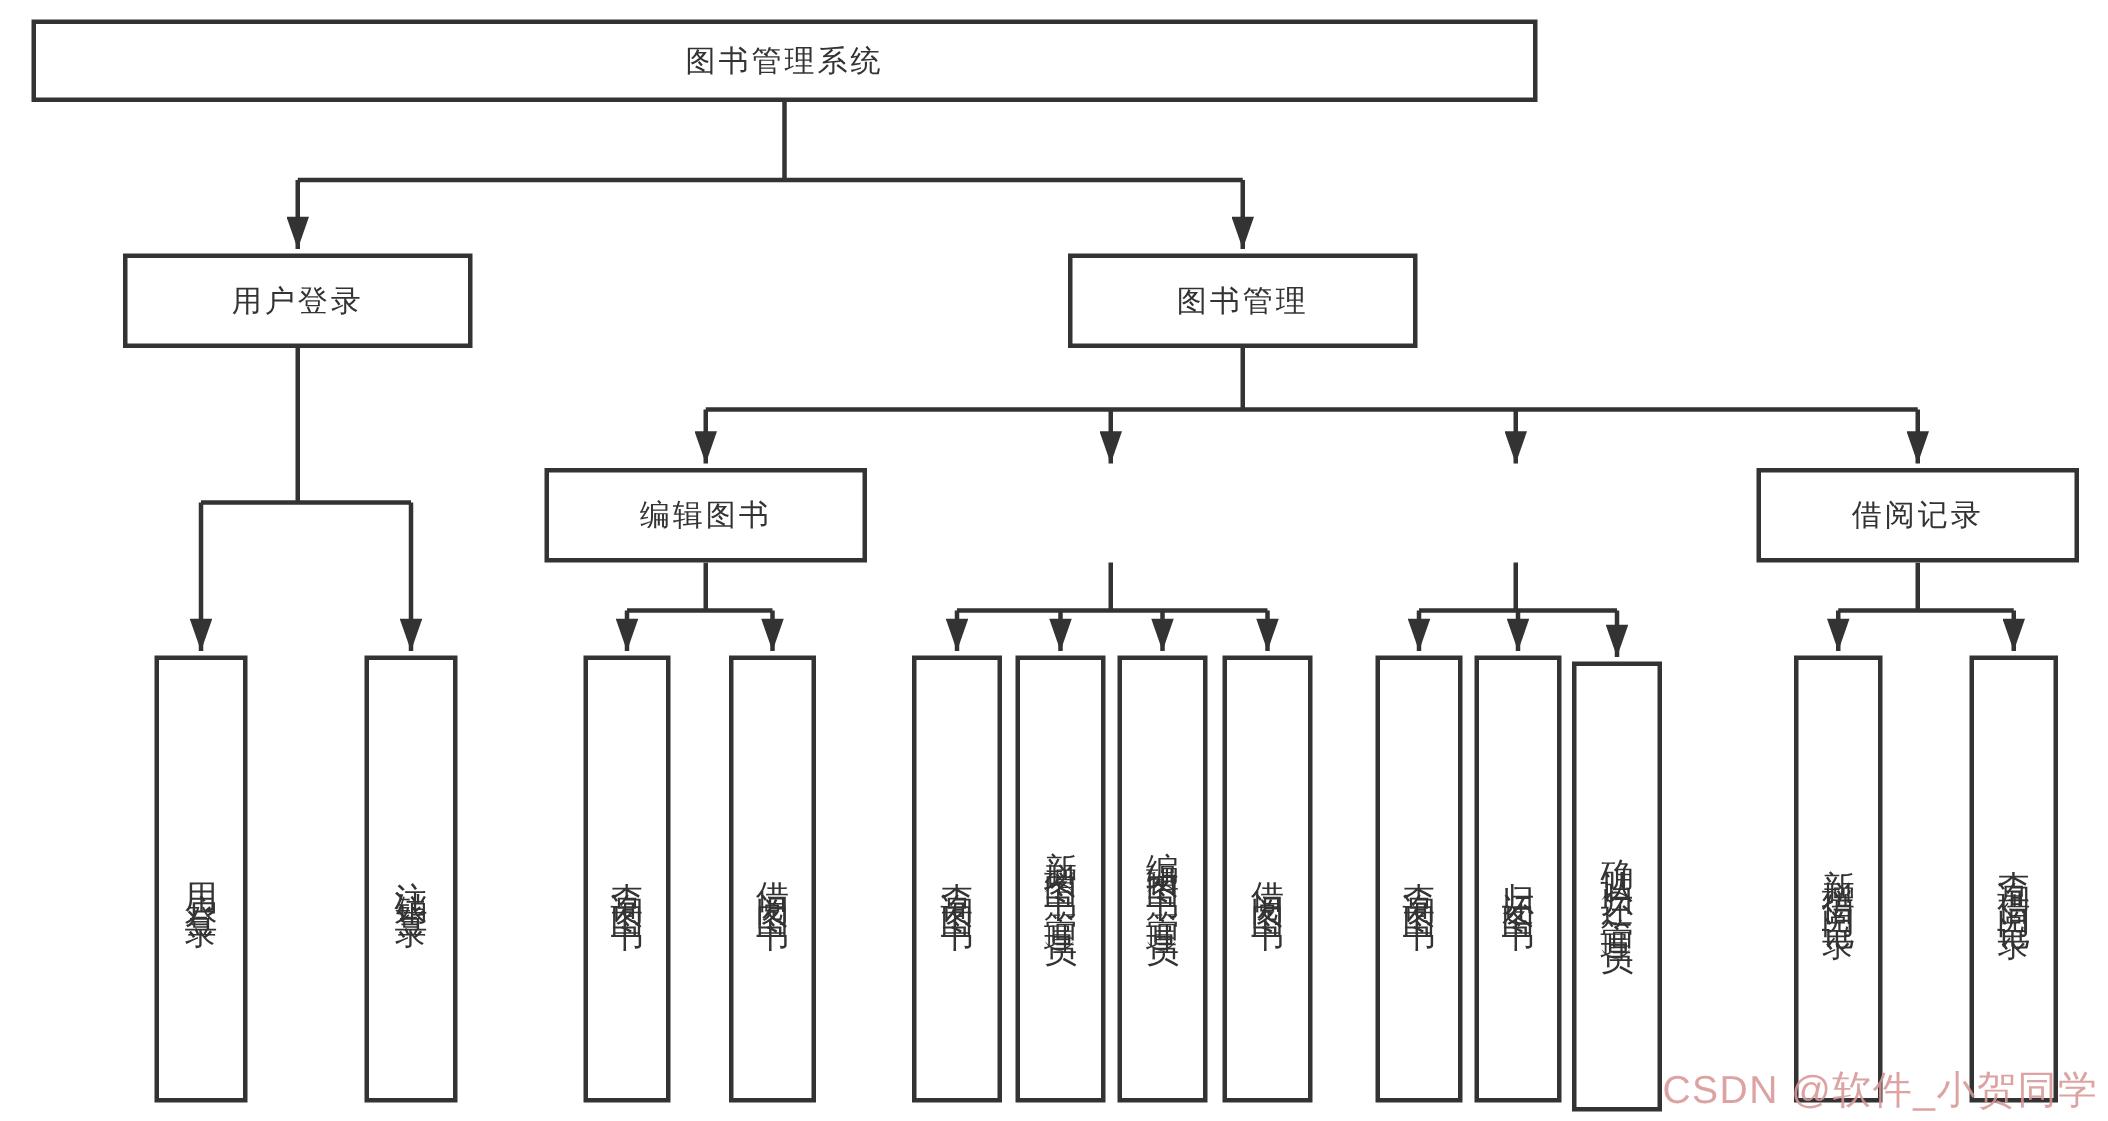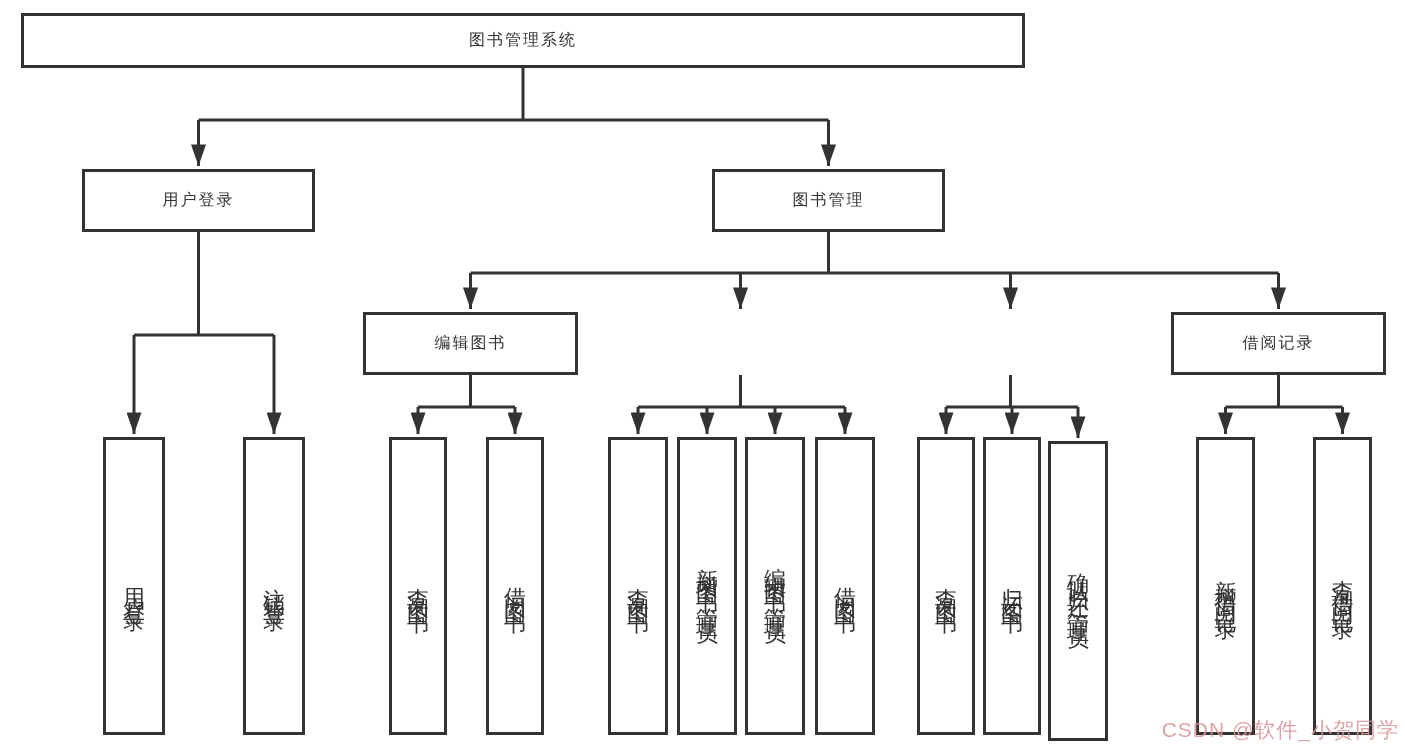--- a/index.html
+++ b/index.html
@@ -23,21 +23,21 @@
     pointer-events: none;
   }
   .node {
     position: absolute;
     box-sizing: border-box;
     border: 3px solid #333333;
     background: #ffffff;
     display: flex;
     align-items: center;
     justify-content: center;
-    font-size: 16px;
+    font-size: 20px;
     letter-spacing: 2px;
     color: #333333;
     white-space: nowrap;
   }
   .leaf {
     position: absolute;
     box-sizing: border-box;
     border: 3px solid #333333;
     background: #ffffff;
     display: flex;
@@ -50,21 +50,21 @@
     font-size: 22px;
     letter-spacing: 8px;
     color: #333333;
     line-height: 1;
     white-space: nowrap;
   }
   .watermark {
     position: absolute;
     right: 6px;
     bottom: 3px;
-    font-size: 21px;
+    font-size: 26px;
     letter-spacing: 1px;
     color: rgba(216, 150, 150, 0.88);
     z-index: 10;
     white-space: nowrap;
   }
 </style>
 </head>
 <body>
 
 <div id="canvas">

